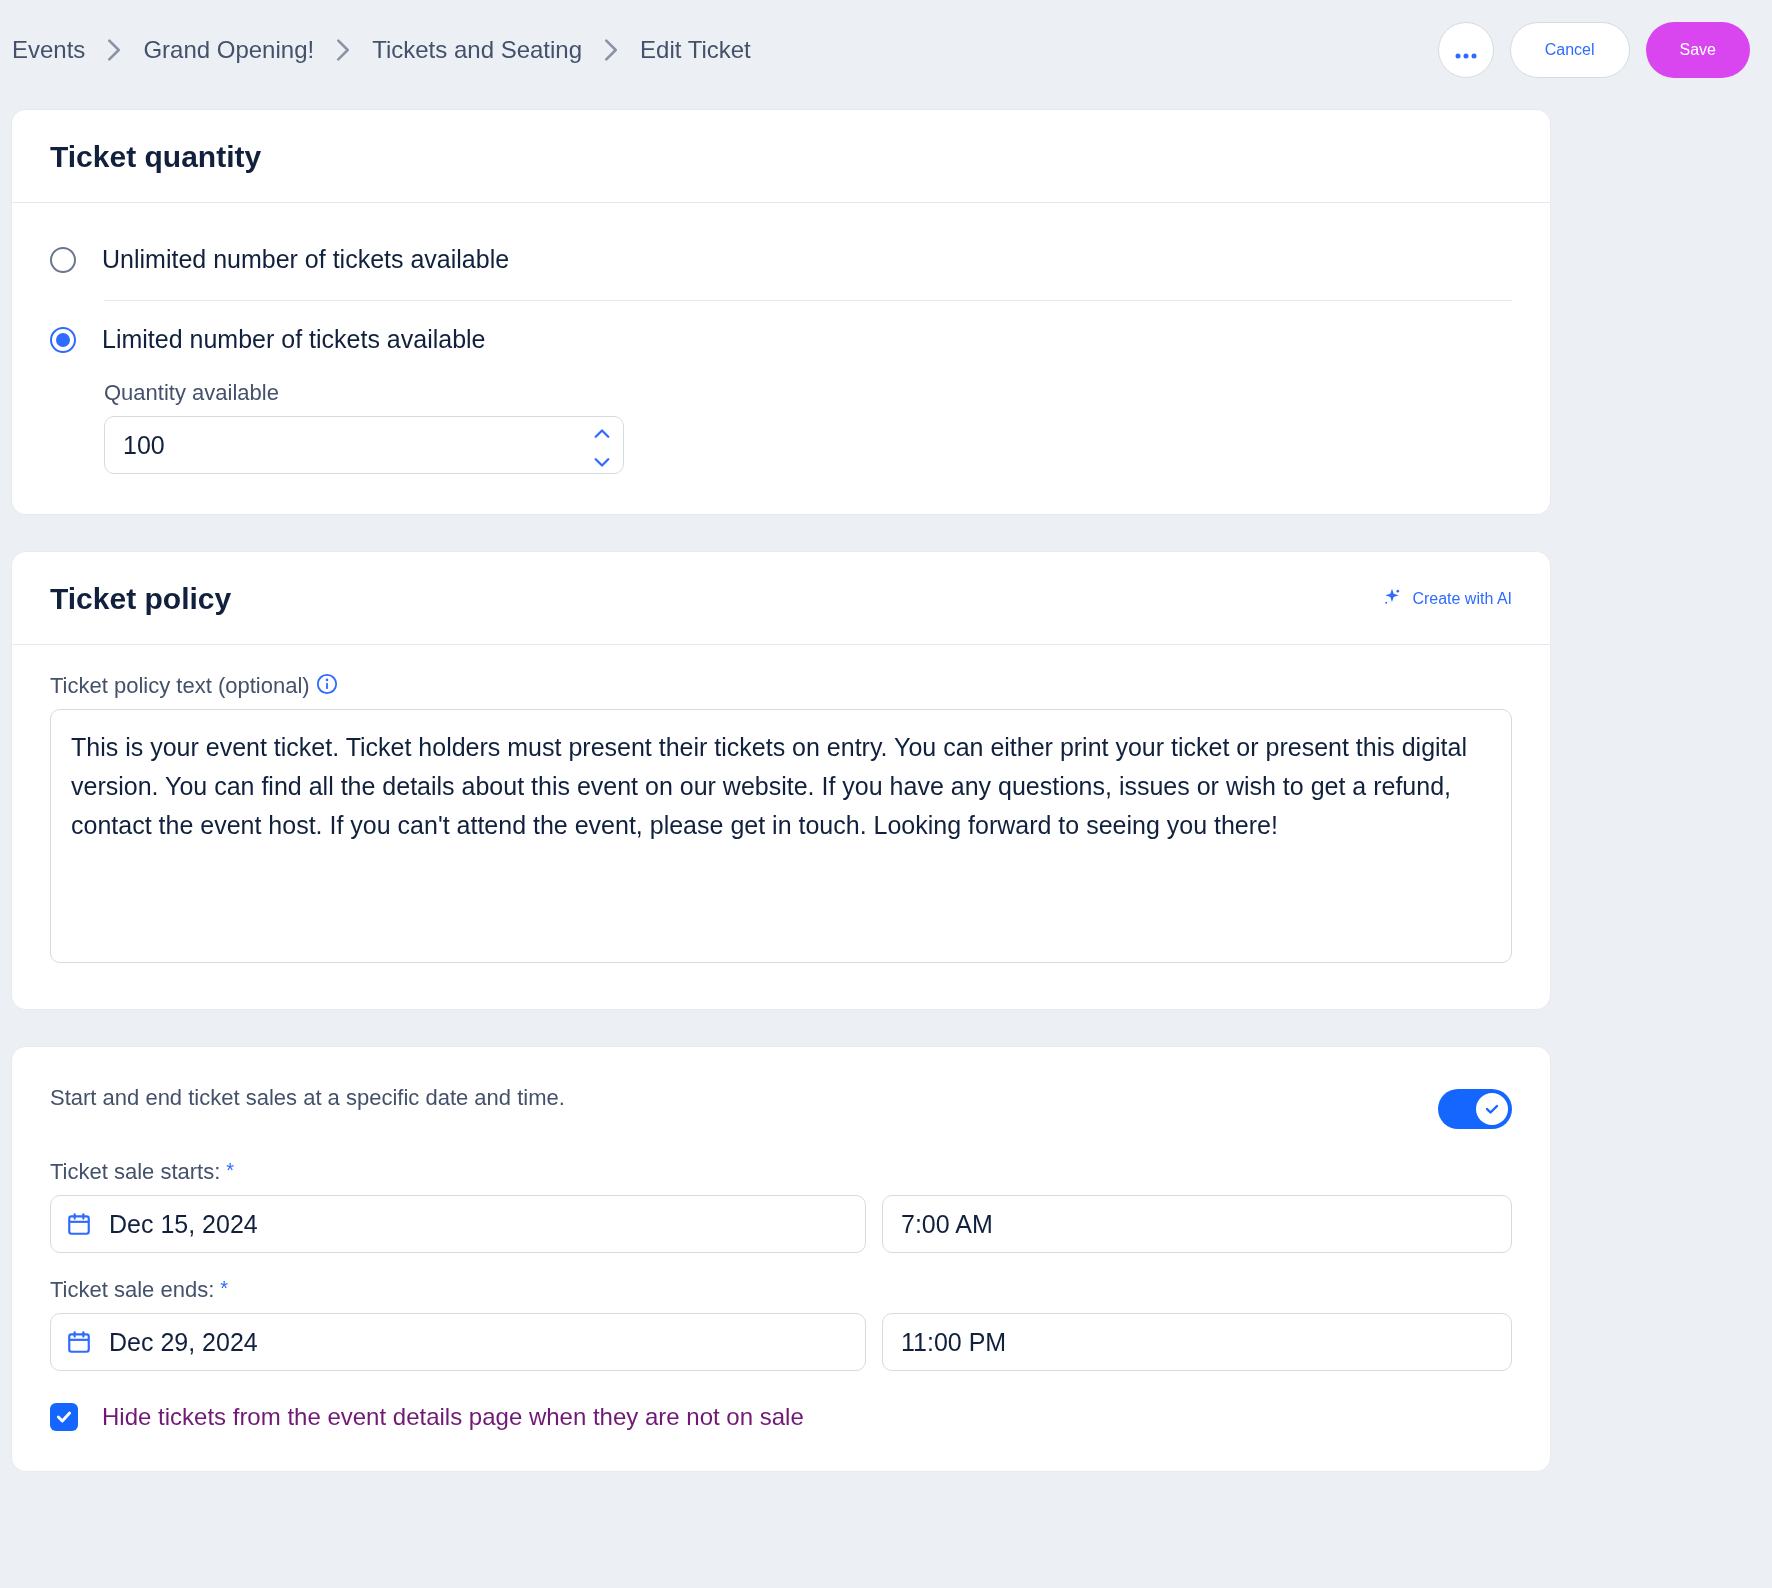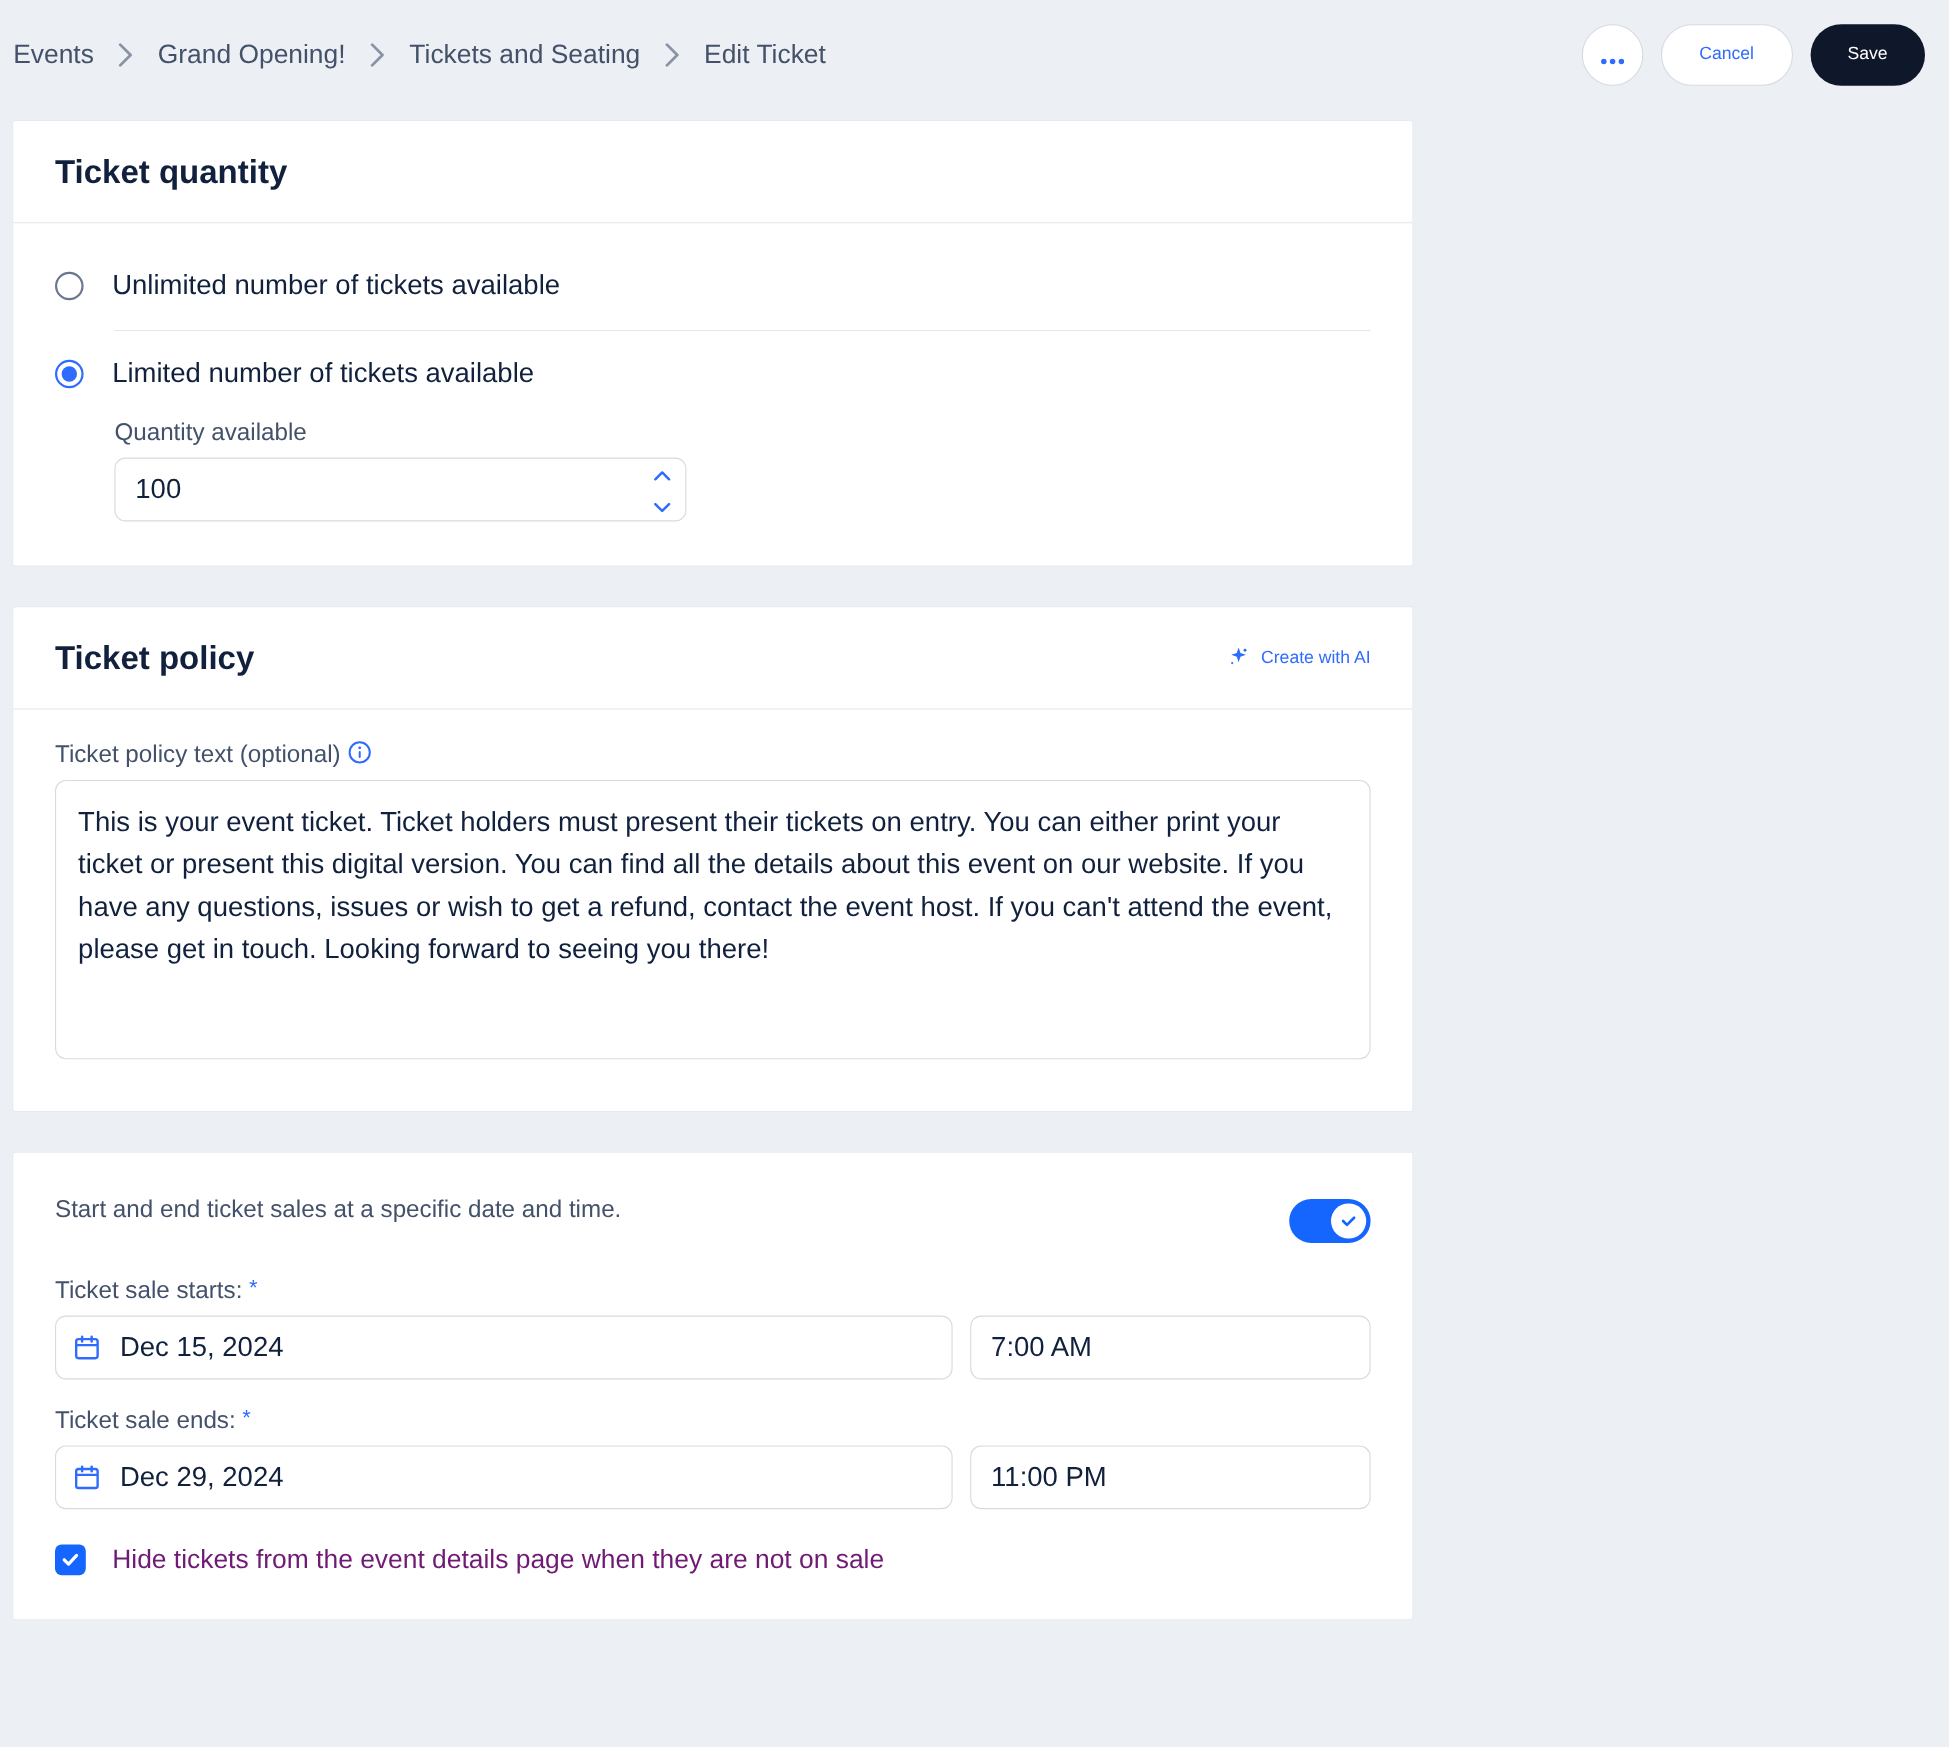--- a/index.html
+++ b/index.html
@@ -32,26 +32,26 @@
     border-radius: 50%;
     background: #fff;
     border: 1px solid #d6dbe2;
     display: flex; align-items: center; justify-content: center;
     cursor: pointer;
     color: #2f6bff;
   }
   .icon-btn span { font-size: 28px; line-height: 1; letter-spacing: 1px; color:#2f6bff; }
   .btn { height: 56px; border-radius: 28px; padding: 0 34px; font-size: 16px; cursor: pointer; border: none; display: flex; align-items: center; }
   .btn-outline { background: #fff; border: 1px solid #d6dbe2; color: #2f6bff; }
-  .btn-primary { background: #0f172a; color: #fff; }
+  .btn-primary { background: #d946ef; color: #fff; }
   .card {
     background: #fff;
-    border-radius: 2px;
+    border-radius: 14px;
     margin: 0 0 38px 12px;
-    width: 1272px;
+    width: 1538px;
     box-shadow: 0 0 0 1px rgba(0,0,0,0.02);
   }
   .card-header {
     padding: 30px 38px 28px 38px;
     border-bottom: 1px solid #e5e8ef;
     display: flex; align-items: center; justify-content: space-between;
   }
   .card-title { font-size: 30px; font-weight: 700; color: #11213d; }
   .card-body { padding: 28px 38px 40px 38px; }
   .radio-row { display: flex; align-items: center; gap: 26px; padding: 14px 0 26px 0; }

